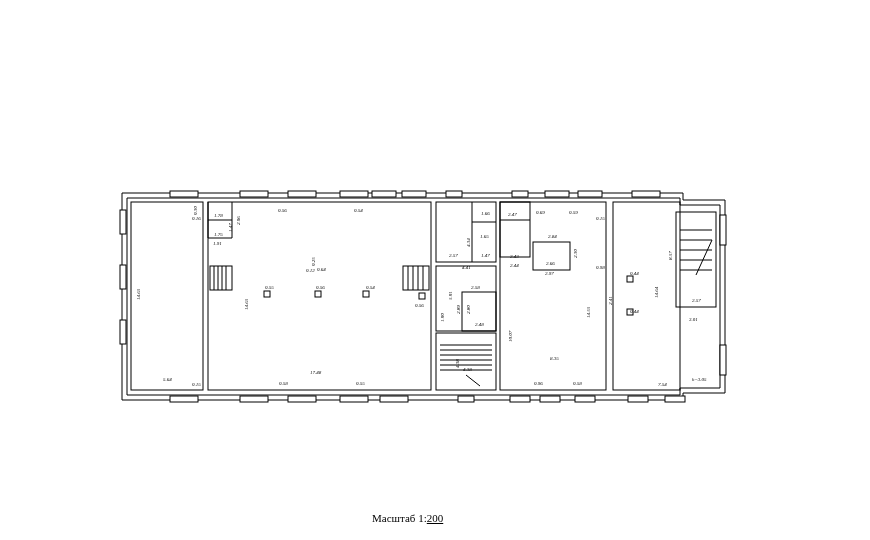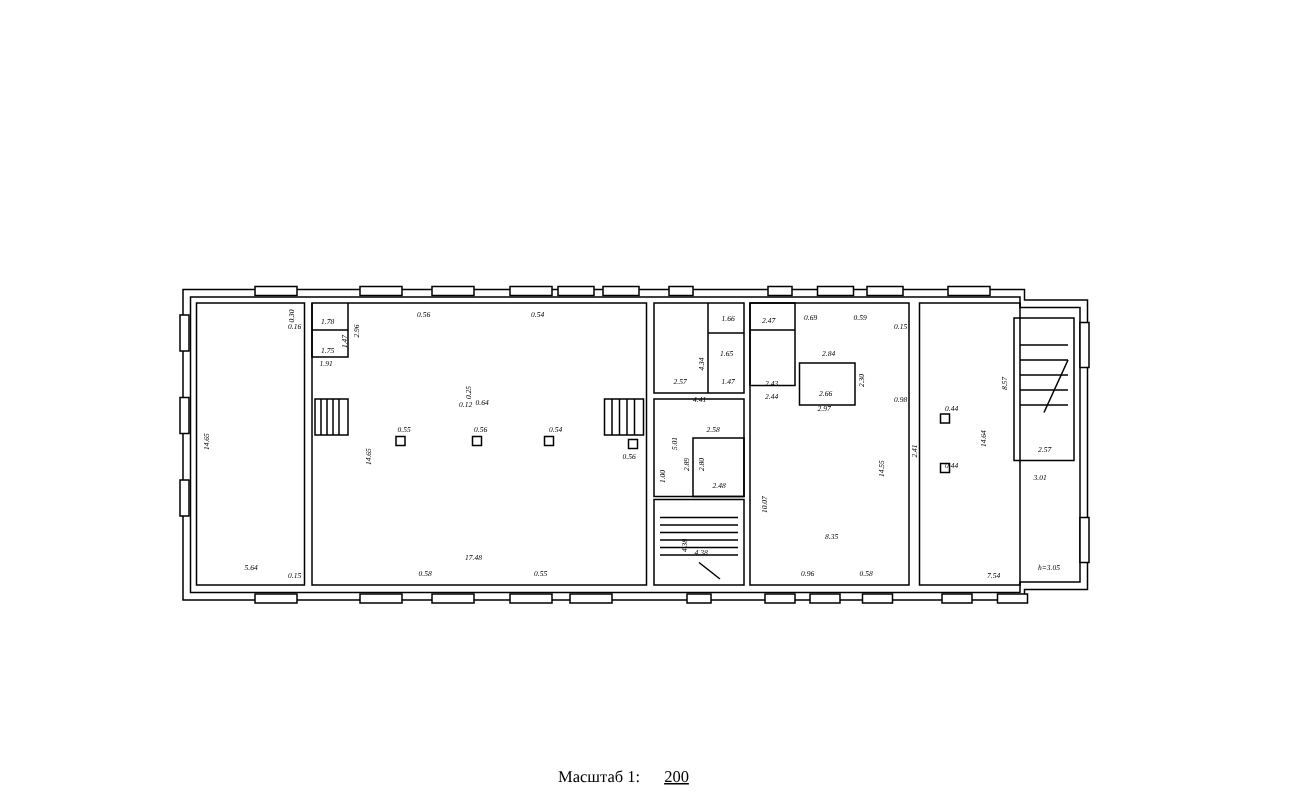--- a/index.html
+++ b/index.html
@@ -1,21 +1,21 @@
 <!DOCTYPE html>
 <html><head>
 <meta charset="utf-8">
 <style>
   html,body{margin:0;padding:0;background:#fff;}
   body{width:870px;height:540px;position:relative;overflow:hidden;font-family:"Liberation Serif",serif;}
   #plan{position:absolute;left:0;top:0;}
   .dim{position:absolute;font-size:5px;color:#000;font-style:italic;white-space:nowrap;line-height:1;}
   .dim.v{transform:rotate(-90deg);transform-origin:left top;}
   .scale{position:absolute;left:372px;top:512px;font-size:11px;color:#000;}
-  .scale u{margin-left:16px;}
+  .scale u{}
 </style>
 </head>
 <body>
 
 <svg id="plan" width="870" height="540" viewBox="0 0 870 540" xmlns="http://www.w3.org/2000/svg">
   <g stroke="#000" fill="none" stroke-width="1">
 
     <path d="M122,193 L683,193 L683,200 L725,200 L725,393 L683,393 L683,400 L122,400 Z"></path>
     <path d="M127,198 L680,198 L680,205 L720,205 L720,388 L680,388 L680,395 L127,395 Z"></path>
 

